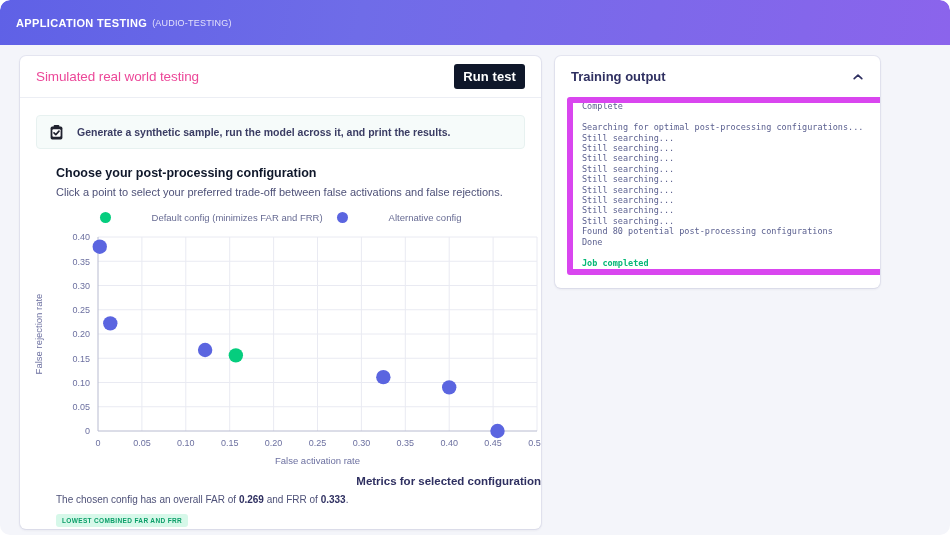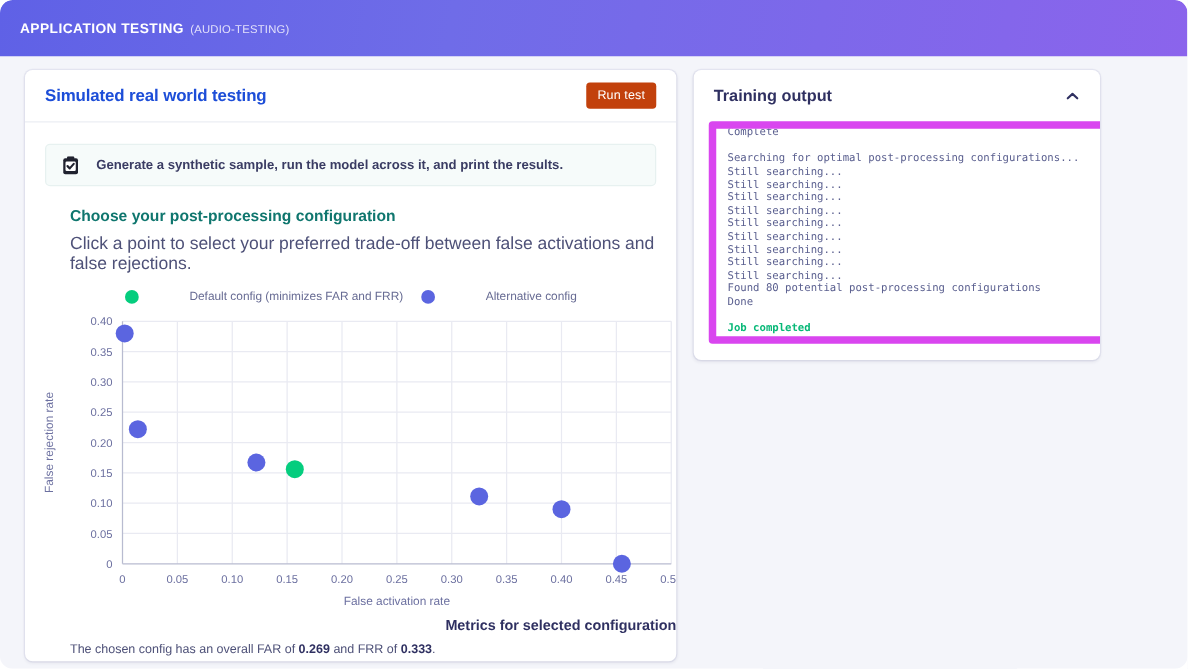--- a/index.html
+++ b/index.html
@@ -53,26 +53,26 @@
   #right-card { width: 325px; height: 232px; position: relative; overflow: hidden; }
 
   
   .card-head {
     height: 42px; display: flex; align-items: center;
     justify-content: space-between;
     padding: 0 16px;
     border-bottom: 1px solid #eceef4;
   }
   .card-head h2 {
-    font-size: 13.5px; font-weight: bold; color: #1d4ed8;
+    font-size: 13.5px; font-weight: normal; color: #ec4899;
     letter-spacing: -.1px;
   }
   .btn-run {
-    background: #c2410c; color: #ffffff;
-    font-size: 10px; font-weight: normal;
+    background: #0f172a; color: #ffffff;
+    font-size: 13px; font-weight: bold;
     border: none; border-radius: 3px;
     padding: 5px 9px; cursor: pointer;
     letter-spacing: .1px;
   }
 
   
   .banner {
     margin: 17px 16px 0 16px;
     background: #f6fbfa;
     border: 1px solid #e7f1f0;
@@ -81,25 +81,25 @@
     display: flex; align-items: center; gap: 14px;
     padding: 0 13px;
     font-weight: bold;
   }
   .banner .txt { font-size: 10.5px; color: #3a3c63; }
   .clip-icon { width: 13px; height: 15px; flex: none; }
 
   
   .sec-title {
     margin: 17px 0 0 36px;
-    font-size: 12.5px; font-weight: bold; color: #0f766e;
+    font-size: 12.5px; font-weight: bold; color: #0f172a;
   }
   .sec-sub {
     margin: 6px 0 0 36px;
-    font-size: 14px; color: #4e5178;
+    font-size: 11px; color: #4e5178;
   }
 
   
   .legend {
     margin-top: 14px;
     display: flex; justify-content: center; align-items: center; gap: 14px;
   }
   .leg-item { display: flex; align-items: center; gap: 6px; }
   .leg-dot { width: 11px; height: 11px; border-radius: 50%; }
   .leg-lab { font-size: 9.5px; color: #676b93; padding-left: 35px; }

